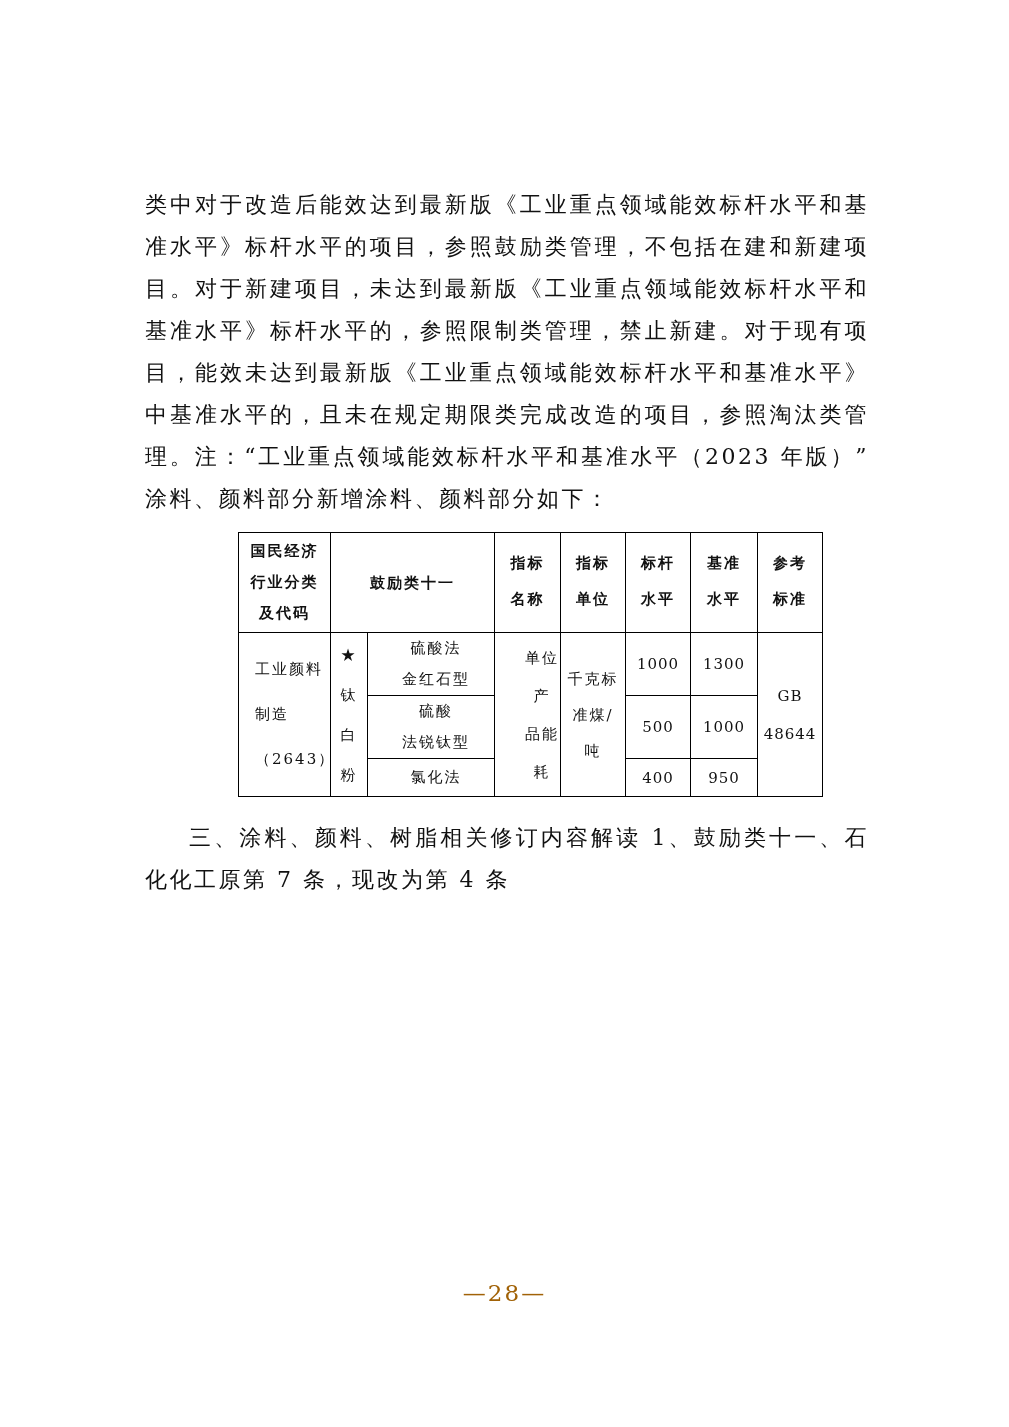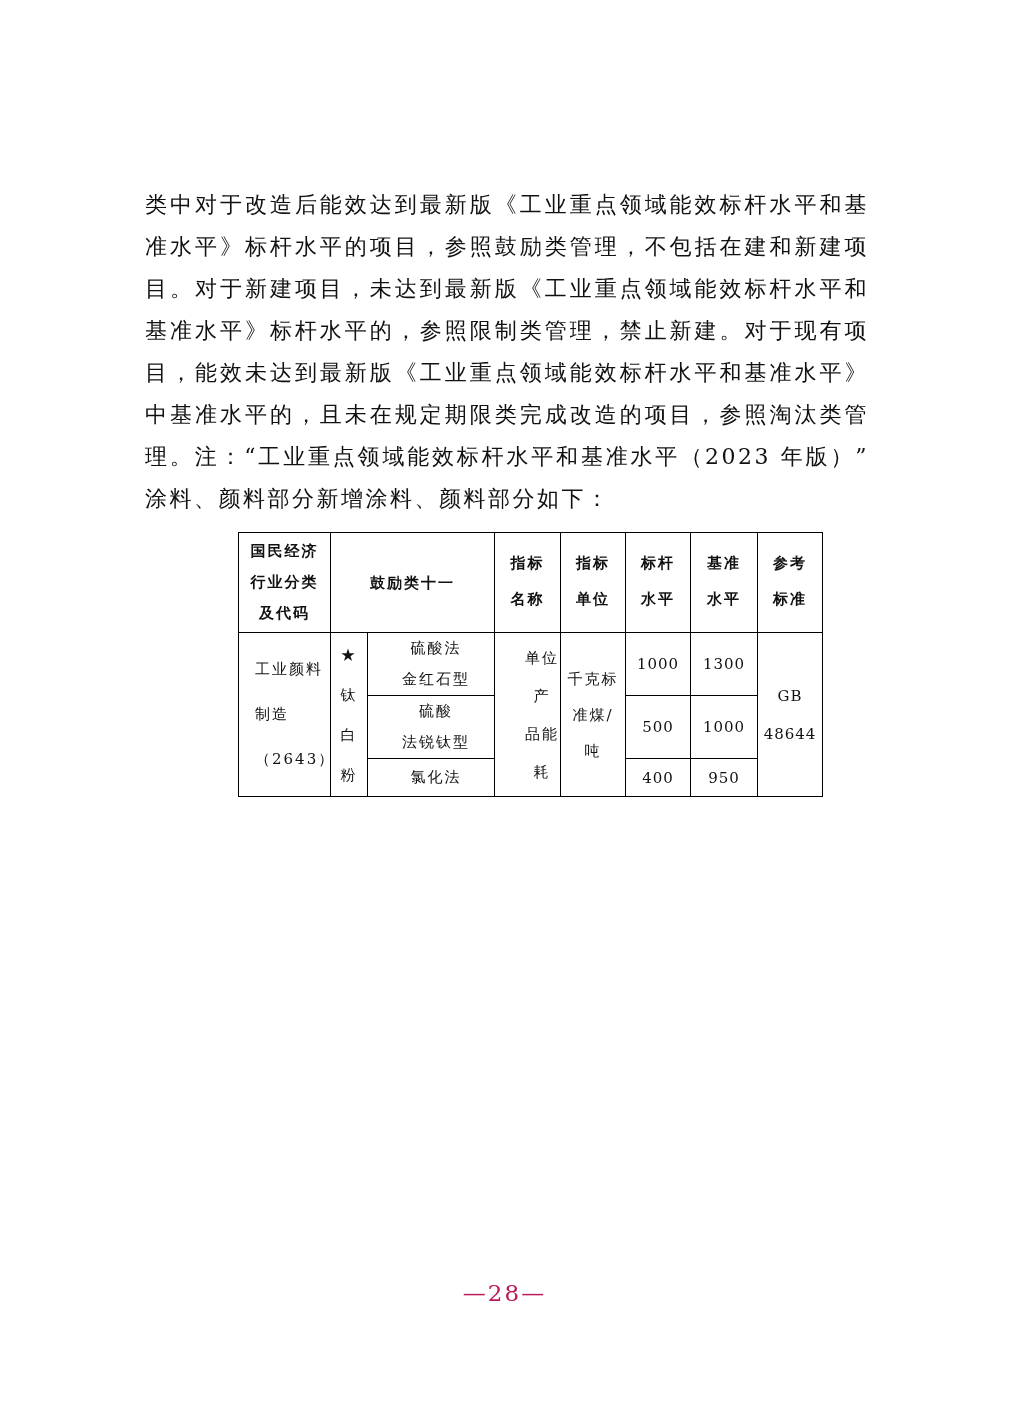--- a/index.html
+++ b/index.html
@@ -66,21 +66,21 @@
   .spec td.ref      { line-height: 38px; letter-spacing: 1px; }
 
   .page-number {
     position: absolute;
     left: 0;
     right: 0;
     top: 1280px;
     text-align: center;
     font-size: 23px;
     letter-spacing: 2px;
-    color: #be185d;
+    color: #a16207;
   }
 </style>
 </head>
 <body>
 
 <div class="page">
   <div class="content">
 
     <p class="para">类中对于改造后能效达到最新版《工业重点领域能效标杆水平和基准水平》标杆水平的项目，参照鼓励类管理，不包括在建和新建项目。对于新建项目，未达到最新版《工业重点领域能效标杆水平和基准水平》标杆水平的，参照限制类管理，禁止新建。对于现有项目，能效未达到最新版《工业重点领域能效标杆水平和基准水平》中基准水平的，且未在规定期限类完成改造的项目，参照淘汰类管理。注：“工业重点领域能效标杆水平和基准水平（2023 年版）”涂料、颜料部分新增涂料、颜料部分如下：</p>
 
@@ -140,17 +140,18 @@
         </tr>
         <tr class="body-row-3">
           <td class="method">氯化法</td>
           <td class="num">400</td>
           <td class="num">950</td>
         </tr>
       </tbody>
     </table>
 
 
+    <p class="para indented">三、涂料、颜料、树脂相关修订内容解读 1、鼓励类十一、石化化工原第 7 条，现改为第 4 条</p>
 
   </div>
 
   <div class="page-number">—28—</div>
 </div>
 
 </body></html>

